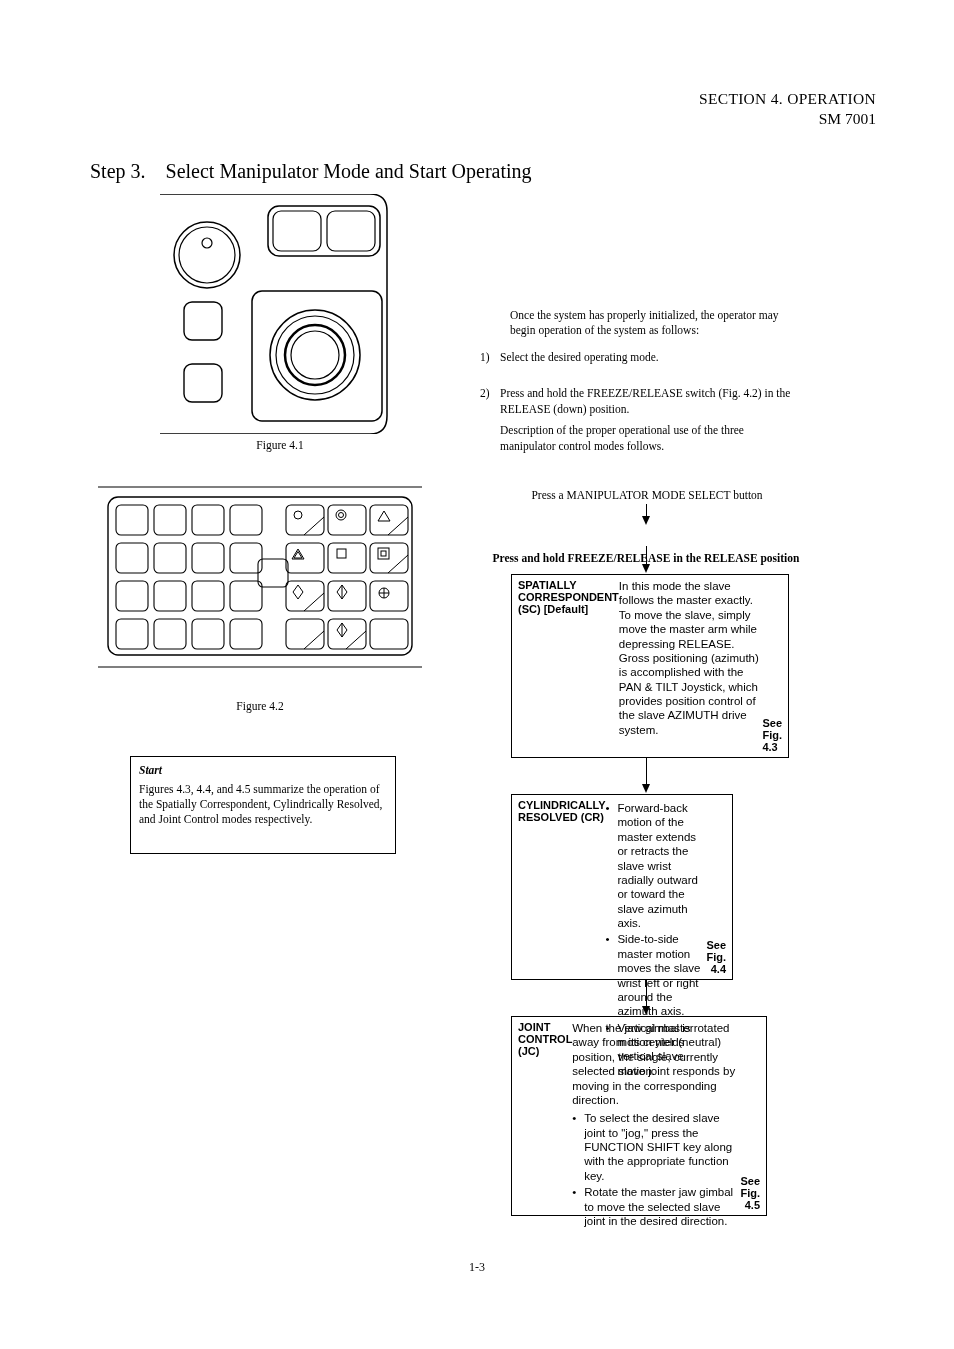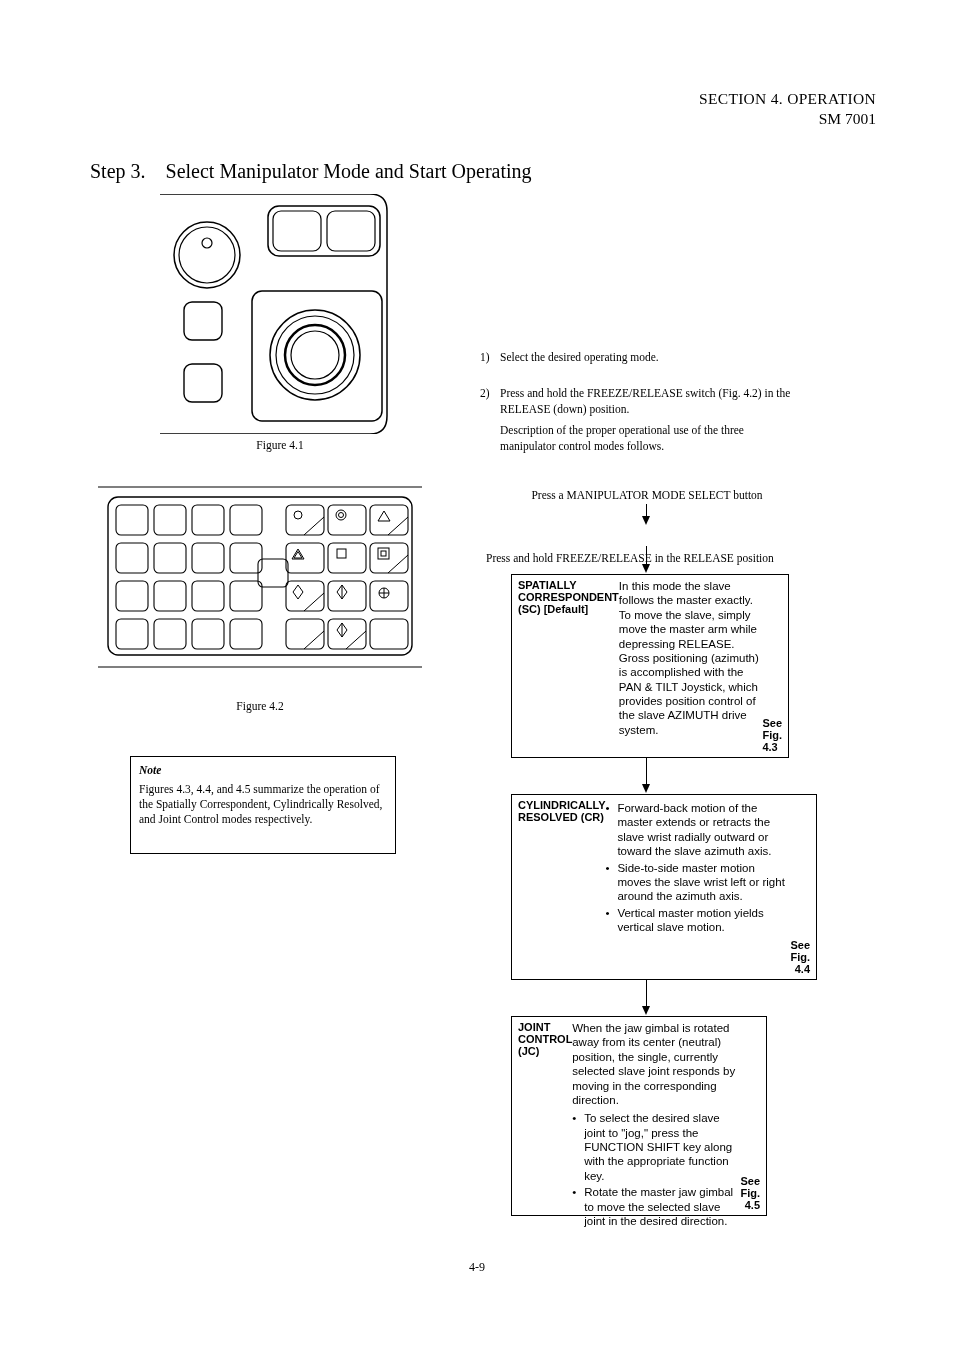--- a/index.html
+++ b/index.html
@@ -181,59 +181,60 @@
 
         <polygon points="244,138 249,145 244,152 239,145"></polygon>
           <line x1="244" y1="138" x2="244" y2="152"></line>
         <line x1="248" y1="164" x2="268" y2="146"></line>
       </g>
     </svg>
   </div>
 
 
   <div class="note-box">
-    <em>Note</em>
+    <em>Start</em>
     <div style="height:4px;"></div>
     <span>Figures 4.3, 4.4, and 4.5 summarize the operation of the Spatially Correspondent, Cylindrically Resolved, and Joint Control modes respectively.</span>
   </div>
 
+  <div class="right-text1">Once the system has properly initialized, the operator may begin operation of the system as follows:</div>
 
   <div class="right-text2 hanging">
     <span class="num">1)</span>
     <span class="t">Select the desired operating mode.</span>
   </div>
 
   <div class="right-text3">
     <div class="hanging">
       <span class="num">2)</span>
       <span class="t">Press and hold the FREEZE/RELEASE switch (Fig. 4.2) in the RELEASE (down) position.</span>
     </div>
     <div style="margin-left:20px; margin-top:6px;">Description of the proper operational use of the three manipulator control modes follows.</div>
   </div>
 
   <div class="flow-label" style="top:489px; left:512px; width:270px; text-align:center;">Press a MANIPULATOR MODE SELECT button</div>
   <div class="arrow-stem" style="top:504px; left:646px; height:12px;"></div>
   <div class="arrow-down" style="top:516px; left:642px;"></div>
 
-  <div class="flow-label" style="top:552px; left:486px; width:320px; text-align:left;">Press and hold FREEZE/RELEASE in the RELEASE position</div>
+  <div class="flow-label" style="top:552px; left:486px; width:320px; text-align:center;font-weight:bold;">Press and hold FREEZE/RELEASE in the RELEASE position</div>
   <div class="arrow-stem" style="top:546px; left:646px; height:18px;"></div>
   <div class="arrow-down" style="top:564px; left:642px;"></div>
 
   <div class="flow-box" style="top:574px; left:511px; width:278px; height:184px;">
     <div class="flow-box-inner">
       <div class="flow-heading">SPATIALLY CORRESPONDENT (SC) [Default]</div>
       <div class="flow-body">In this mode the slave follows the master exactly. To move the slave, simply move the master arm while depressing RELEASE. Gross positioning (azimuth) is accomplished with the PAN &amp; TILT Joystick, which provides position control of the slave AZIMUTH drive system.</div>
       <div class="flow-ref" style="text-align:left; margin-top:auto;">See Fig. 4.3</div>
     </div>
   </div>
 
   <div class="arrow-stem" style="top:758px; left:646px; height:26px;"></div>
   <div class="arrow-down" style="top:784px; left:642px;"></div>
 
-  <div class="flow-box" style="top:794px; left:511px; width:306px; height:186px;">
+  <div class="flow-box" style="top:794px; left:511px; width:222px; height:186px;">
     <div class="flow-box-inner">
       <div class="flow-heading">CYLINDRICALLY RESOLVED (CR)</div>
       <div class="flow-body">
         <div class="bullet-row">
             <span class="b">•</span>
             <span class="bt">Forward-back motion of the master extends or retracts the slave wrist radially outward or toward the slave azimuth axis.</span>
           </div>
         <div class="bullet-row">
             <span class="b">•</span>
             <span class="bt">Side-to-side master motion moves the slave wrist left or right around the azimuth axis.</span>
@@ -263,20 +264,20 @@
             <span class="b">•</span>
             <span class="bt">Rotate the master jaw gimbal to move the selected slave joint in the desired direction.</span>
           </div>
       </div>
       <div class="flow-ref" style="text-align:right; margin-top:auto;">See Fig. 4.5</div>
     </div>
   </div>
 
   <div class="fig-caption" style="top:700px; left:98px; width:324px;">Figure 4.2</div>
 
-  <div class="page-num">4-9</div>
+  <div class="page-num">1-3</div>
 
   <div style="position:absolute; top:452px; left:416px; width:1px; height:1px; overflow:hidden;">
     <span>MANIPULATOR MODE SELECT Area</span>
     
   </div>
 
 </div>
 
 </body></html>

